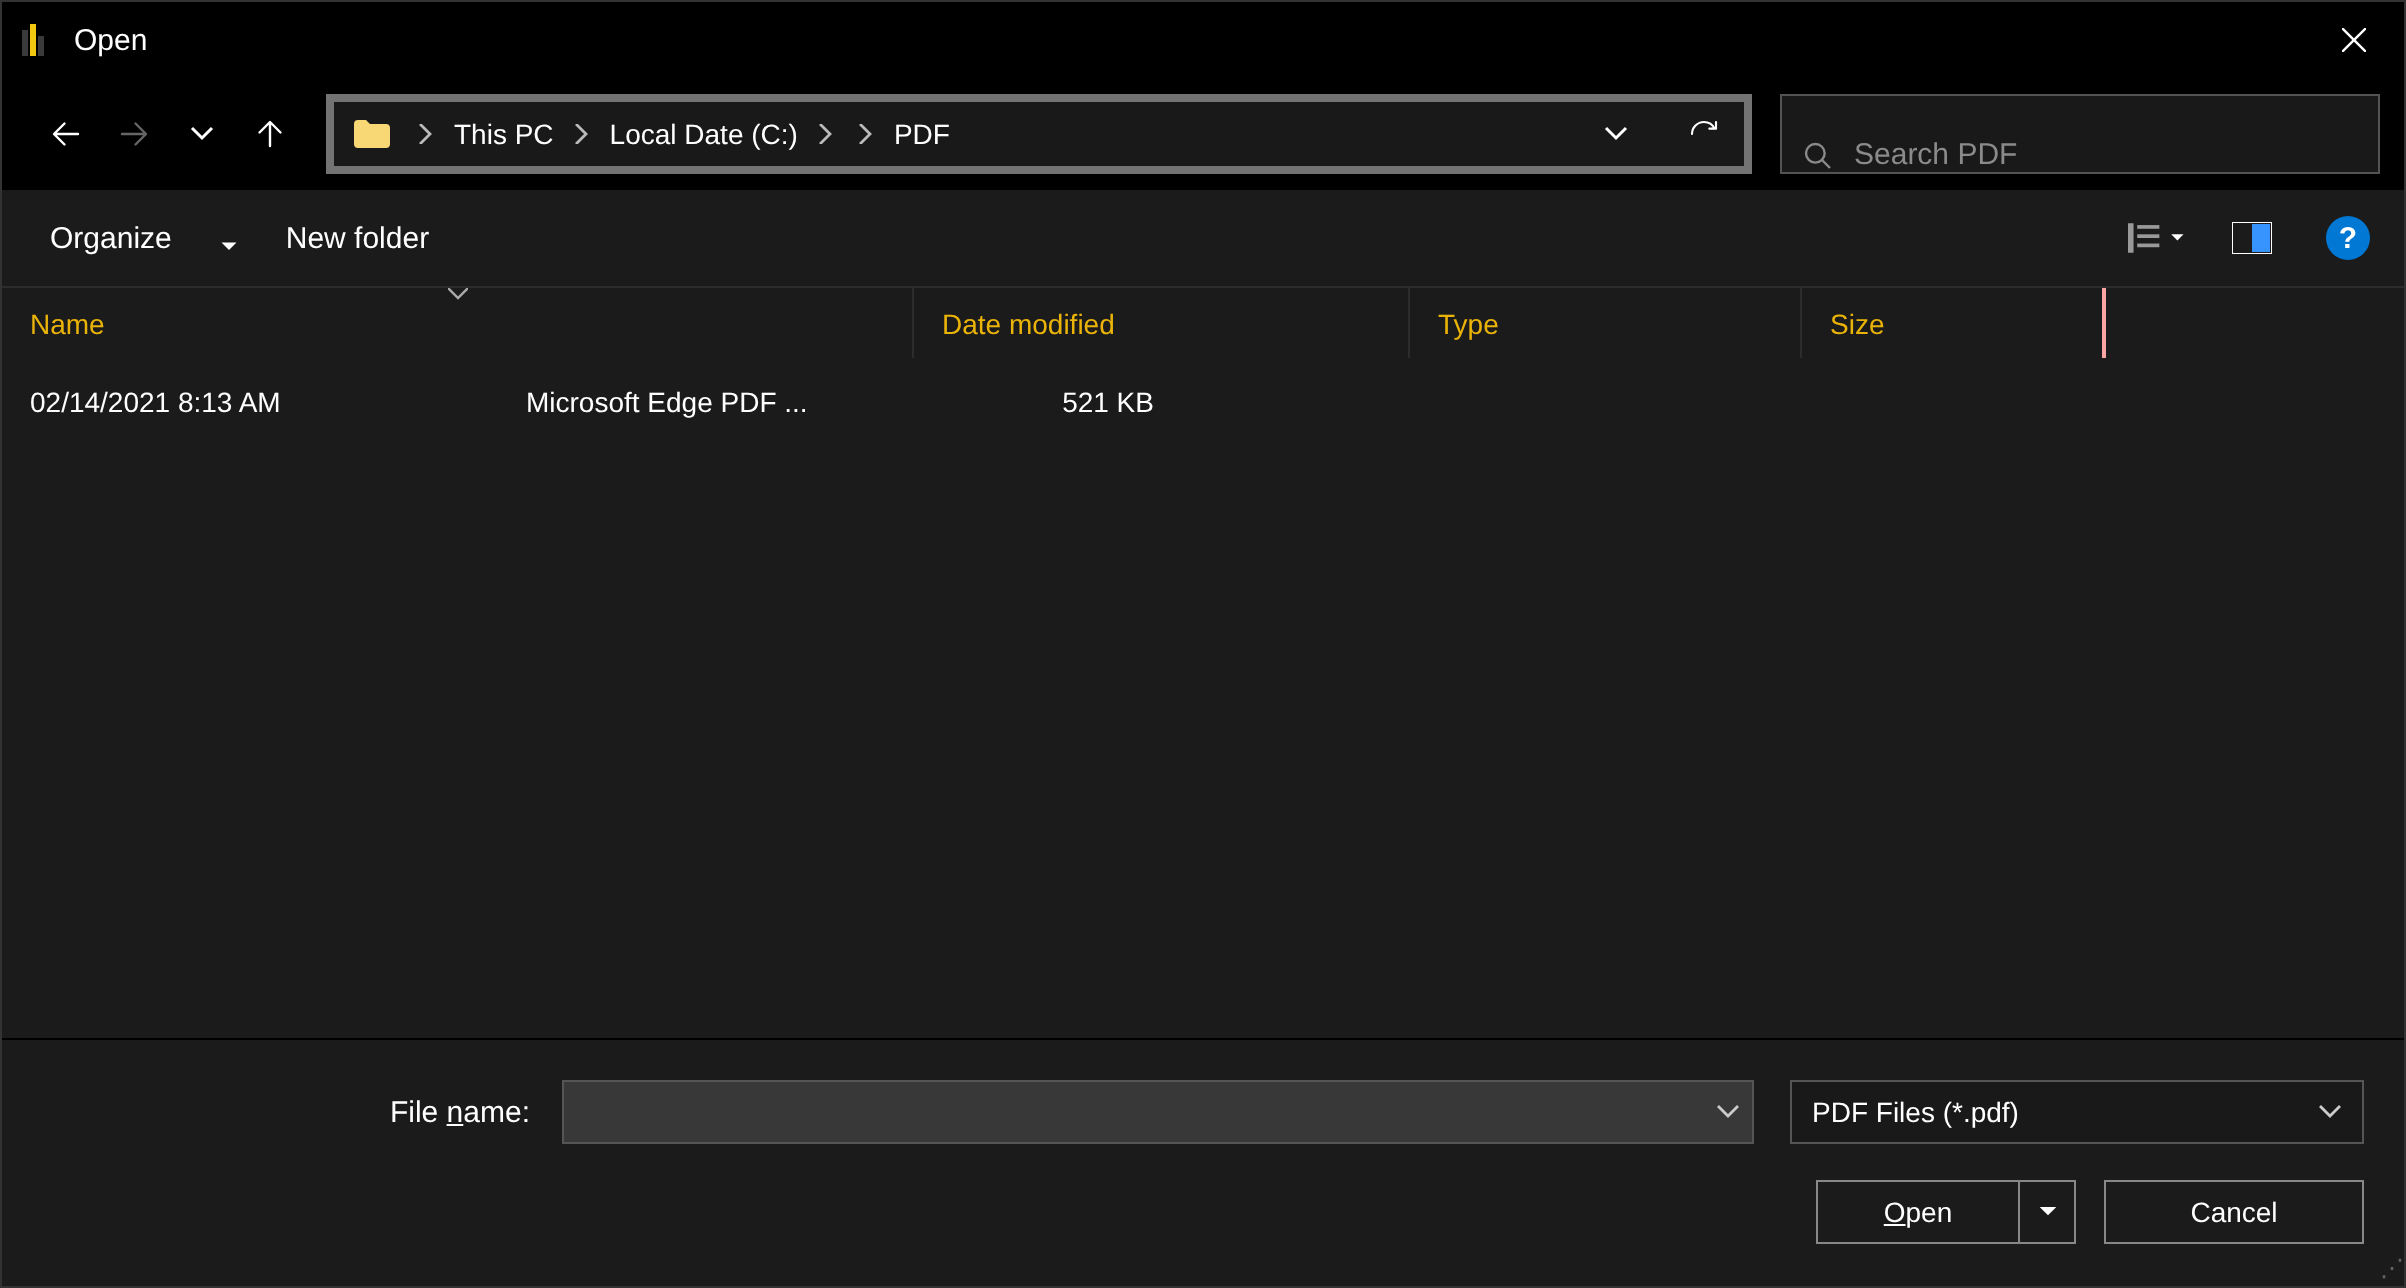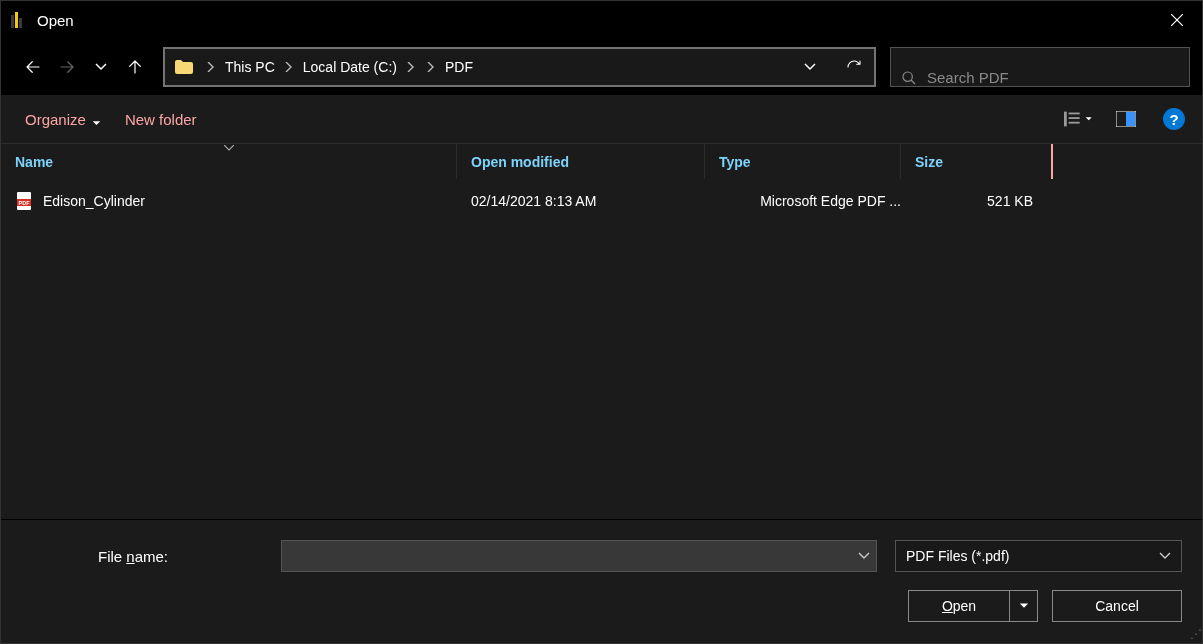--- a/index.html
+++ b/index.html
@@ -42,21 +42,21 @@
     width: 28px; height: 36px;
     display: flex; align-items: center; justify-content: center;
     cursor: pointer;
     color: #fff;
   }
   .nav-btn.disabled { color: #666; cursor: default; }
   .address {
     flex: 1;
     height: 40px;
     background: #191919;
-    border: 2px solid #737373;
+    border: 4px solid #737373;
     display: flex; align-items: center;
     margin: 0 8px;
     padding-left: 6px;
     gap: 4px;
     min-width: 0;
   }
   .address .folder-icon {
     width: 18px; height: 14px; margin: 0 6px 0 4px;
   }
   .crumb {
@@ -90,22 +90,22 @@
 
   
   .toolbar {
     height: 48px;
     background: #1b1b1b;
     display: flex; align-items: center;
     padding: 0 14px 0 22px;
     gap: 20px;
   }
   .tool-btn {
-    display: flex; align-items: flex-end; gap: 6px;
-    cursor: pointer; color: #fca5a5; font-size: 15px;
+    display: flex; align-items: flex-end; gap: 24px;
+    cursor: pointer; color: #ffffff; font-size: 15px;
     padding: 4px 2px;
   }
   .toolbar .spacer { flex: 1; }
   .mini-btn {
     width: 28px; height: 28px; display: flex; align-items: center; justify-content: center;
     cursor: pointer;
   }
   .help-icon {
     width: 22px; height: 22px; border-radius: 50%;
     background: #0078d4; color: #fff;
@@ -114,64 +114,63 @@
   }
 
   
   .filelist {
     flex: 1; background: #1b1b1b;
     display: flex; flex-direction: column;
   }
   .cols {
     height: 36px;
     display: flex; align-items: center;
-    color: #7dd3fc;
+    color: #eab308;
     border-top: 1px solid #2c2c2c;
     position: relative;
-    font-weight: bold;
   }
   .col { height: 100%; display: flex; align-items: center; padding-left: 14px; border-right: 1px solid #2c2c2c; }
   .col-name { width: 456px; position: relative; }
   .col-date { width: 248px; }
   .col-type { width: 196px; }
   .col-size { flex: 1; border-right: 2px solid #fca5a5; width: 152px; flex: none;}
   .col-last { flex: 1; border-right: none; }
   .sort-ind { position: absolute; top: -2px; left: 50%; transform: translateX(-50%); color: #999; font-size: 10px; }
 
   .rows { flex: 1; }
   .row {
     height: 32px;
     display: flex; align-items: center;
     color: #fff;
     cursor: pointer;
     padding-top: 12px;
   }
   .cell { padding-left: 14px; }
   .cell-name { width: 456px; display: flex; align-items: center; gap: 10px; }
   .cell-date { width: 248px; }
-  .cell-type { width: 196px; white-space: nowrap; overflow: hidden; text-overflow: ellipsis; text-align: right; }
+  .cell-type { width: 196px; white-space: nowrap; overflow: hidden; text-overflow: ellipsis; }
   .cell-size { width: 144px; text-align: right; padding-right: 12px; }
   .pdf-icon {
     width: 18px; height: 18px;
     display: inline-flex;
   }
 
   
   .bottom {
     height: 124px;
     background: #1b1b1b;
     border-top: 1px solid #000;
     display: flex; flex-direction: column;
   }
   .filename-row {
     display: flex; align-items: center;
     padding: 20px 20px 0 0;
     gap: 10px;
   }
-  .fn-label { width: 270px; text-align: center; padding-right: 6px; font-size: 15px; }
+  .fn-label { width: 270px; text-align: right; padding-right: 6px; font-size: 15px; }
   .fn-label .accel { text-decoration: underline; }
   .fn-input-wrap {
     flex: 1; height: 32px;
     background: #383838;
     border: 1px solid #555;
     display: flex; align-items: center;
     padding: 0 6px;
   }
   .fn-input-wrap input {
     flex: 1; background: transparent; border: none; outline: none; color: #fff; font-size: 14px;
@@ -350,42 +349,32 @@
     <div class="cols">
       <div class="col col-name">
         <span>Name</span>
         <span class="sort-ind">
           <svg width="10" height="6" viewBox="0 0 10 6">
               <path d="M0 0l5 5 5-5" stroke="#aaa" stroke-width="1.2" fill="none"></path>
             </svg>
         </span>
       </div>
       <div class="col col-date">
-        <span>Open modified</span>
+        <span>Date modified</span>
       </div>
       <div class="col col-type">
         <span>Type</span>
       </div>
       <div class="col col-size">
         <span>Size</span>
       </div>
       <div class="col col-last"></div>
     </div>
     <div class="rows">
       <div class="row">
-        <div class="cell cell-name">
-          <span class="pdf-icon">
-            <svg viewBox="0 0 18 18" width="18" height="18">
-              <rect x="2" y="0" width="14" height="18" rx="1" fill="#fff"></rect>
-              <rect x="2" y="7" width="14" height="7" fill="#d93025"></rect>
-              <text x="9" y="13" font-size="5.5" font-weight="bold" fill="#fff" text-anchor="middle" font-family="Arial">PDF</text>
-            </svg>
-          </span>
-          <span>Edison_Cylinder</span>
-        </div>
         <div class="cell cell-date">02/14/2021 8:13 AM</div>
         <div class="cell cell-type">Microsoft Edge PDF ...</div>
         <div class="cell cell-size">521 KB</div>
       </div>
     </div>
   </div>
 
   <div class="bottom">
     <div class="filename-row">
       <div class="fn-label">

